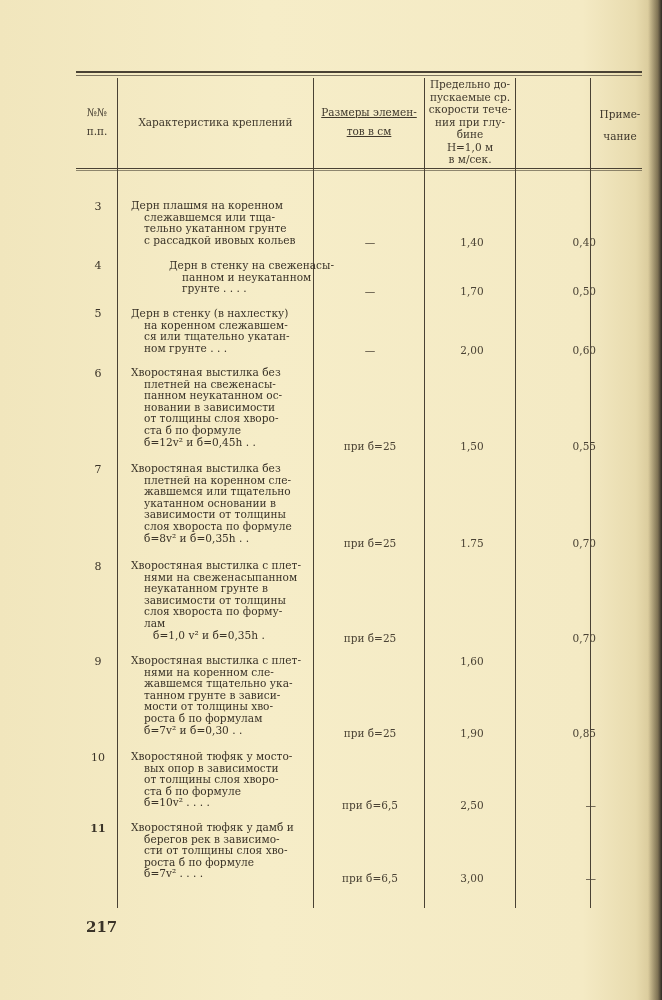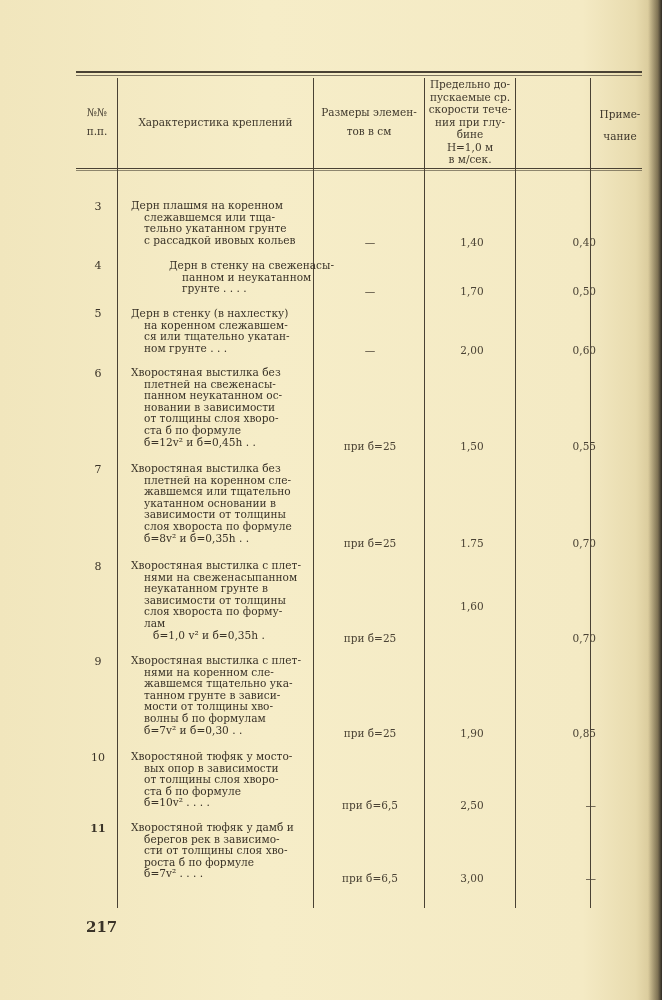--- a/index.html
+++ b/index.html
@@ -52,21 +52,21 @@
   <div class="vline" style="left:313px; top:78px; height:830px;"></div>
   <div class="vline" style="left:424px; top:78px; height:830px;"></div>
   <div class="vline" style="left:515px; top:78px; height:830px;"></div>
   <div class="vline" style="left:590px; top:78px; height:830px;"></div>
 
   <div class="hdr" style="left:78px; top:103px; width:38px; line-height:19px;">
     <div>№№</div>
     <div>п.п.</div>
   </div>
   <div class="hdr" style="left:118px; top:116px; width:195px;">Характеристика креплений</div>
-  <div class="hdr" style="left:314px; top:103px; width:110px; line-height:19px;">
+  <div class="hdr" style="left:314px; top:103px; width:110px; line-height:19px;text-decoration:underline;">
     <div>Размеры элемен-</div>
     <div>тов в см</div>
   </div>
   <div class="hdr" style="left:425px; top:78px; width:90px;">
     <div>Предельно до-</div>
     <div>пускаемые ср.</div>
     <div>скорости тече-</div>
     <div>ния при глу-</div>
     <div>бине</div>
     <div>H=1,0 м</div>
@@ -141,31 +141,31 @@
   <div class="desc" style="top:560px;">
     <span class="line first">Хворостяная выстилка с плет-</span>
     <span class="line">нями на свеженасыпанном</span>
     <span class="line">неукатанном грунте в</span>
     <span class="line">зависимости от толщины</span>
     <span class="line">слоя хвороста по форму-</span>
     <span class="line">лам</span>
     <span class="line" style="padding-left:22px;">б=1,0 v² и б=0,35h .</span>
   </div>
   <div class="cell size" style="top:632px;">при б=25</div>
-  <div class="cell speed" style="top:600px;">1,60</div>
+  <div class="cell speed" style="top:655px;">1,60</div>
   <div class="cell wave" style="top:632px;">0,70</div>
 
   <div class="num" style="top:655px;">9</div>
   <div class="desc" style="top:655px;">
     <span class="line first">Хворостяная выстилка с плет-</span>
     <span class="line">нями на коренном сле-</span>
     <span class="line">жавшемся тщательно ука-</span>
     <span class="line">танном грунте в зависи-</span>
     <span class="line">мости от толщины хво-</span>
-    <span class="line">волны б по формулам</span>
+    <span class="line">роста б по формулам</span>
     <span class="line">б=7v² и б=0,30 . .</span>
   </div>
   <div class="cell size" style="top:727px;">при б=25</div>
   <div class="cell speed" style="top:727px;">1,90</div>
   <div class="cell wave" style="top:727px;">0,85</div>
 
   <div class="num" style="top:751px;">10</div>
   <div class="desc" style="top:751px;">
     <span class="line first">Хворостяной тюфяк у мосто-</span>
     <span class="line">вых опор в зависимости</span>

